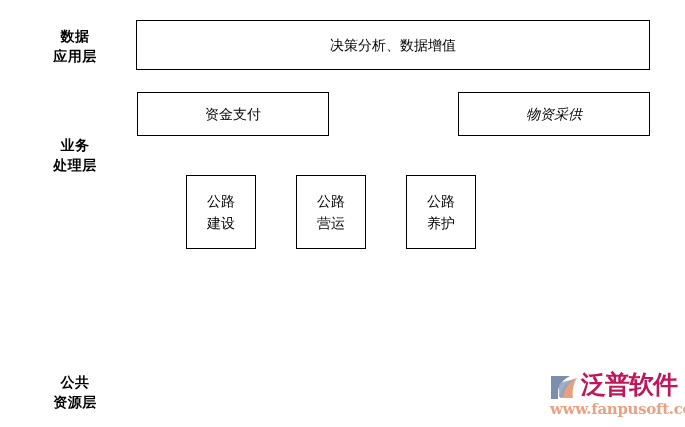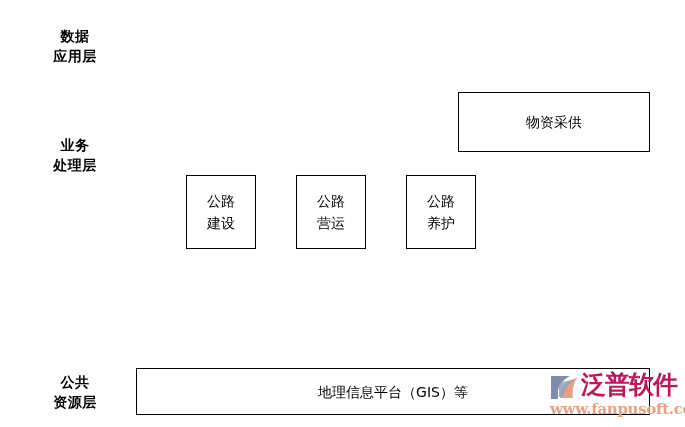--- a/index.html
+++ b/index.html
@@ -51,21 +51,21 @@
     line-height: 22px;
     color: #000;
     white-space: pre-line;
   }
   .box.wide  { left: 136px; width: 514px; }
   .box.small { width: 70px; }
 
   
   #box-decision      { top: 20px;  height: 50px; }
   #box-fund          { left: 137px; top: 92px; width: 192px; height: 44px; }
-  #box-material      { left: 458px; top: 92px; width: 192px; height: 60px; }
+  #box-material      { left: 458px; top: 92px; width: 192px; height: 44px; font-style: italic; }
   #box-hw-construct  { left: 186px; top: 175px; height: 74px; }
   #box-hw-operate    { left: 296px; top: 175px; height: 74px; }
   #box-hw-maintain   { left: 406px; top: 175px; height: 74px; }
   #box-safe-prod     { left: 513px; top: 175px; height: 74px; }
   #box-basic-db      { top: 283px; height: 47px; }
   #box-gis           { top: 368px; height: 47px; }
 
   
   #label-data-app  { top: 26px; }
   #label-business  { top: 135px; }
@@ -120,36 +120,37 @@
   <div class="layer-label" id="label-data-app">数据
 应用层</div>
 
   <div class="layer-label" id="label-business">业务
 处理层</div>
 
 
   <div class="layer-label" id="label-public">公共
 资源层</div>
 
+  <div class="box wide" id="box-decision">决策分析、数据增值</div>
 
+  <div class="box" id="box-fund">资金支付</div>
 
   <div class="box" id="box-material">物资采供</div>
 
   <div class="box small" id="box-hw-construct">公路
 建设</div>
 
   <div class="box small" id="box-hw-operate">公路
 营运</div>
 
   <div class="box small" id="box-hw-maintain">公路
 养护</div>
 
 
 
-  <div class="box wide" id="box-gis">地理信息平台（GIS）等</div>
 
   <div id="watermark">
     <svg id="watermark-logo-mark" viewBox="0 0 32 30">
       <path d="M3 4 L22 4 C16 7 11 12 10 19 L10 27 L3 27 Z" fill="#7b8fad"></path>
       <path d="M12 26 C12 16 19 8 29 6 C25 12 24 20 25 26 Z" fill="#e8a07e"></path>
       <path d="M11 12 C16 9 21 8 26 8 C20 12 16 18 15 25 L11 25 Z" fill="#8fa2bd" opacity="0.85"></path>
     </svg>
     <div id="watermark-brand">泛普软件</div>
     <div id="watermark-url">www.fanpusoft.com</div>
   </div>

